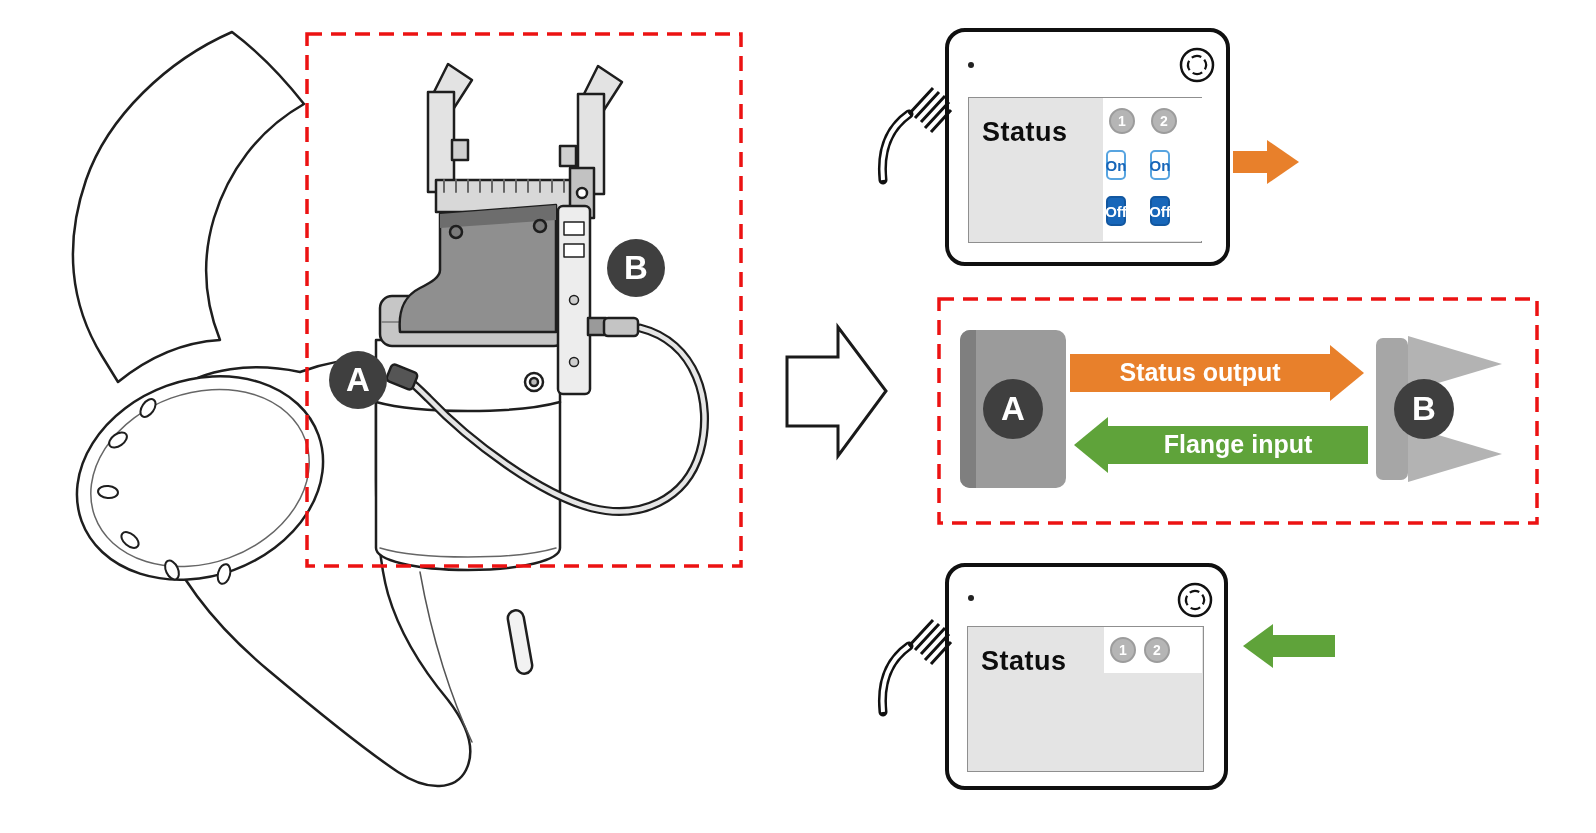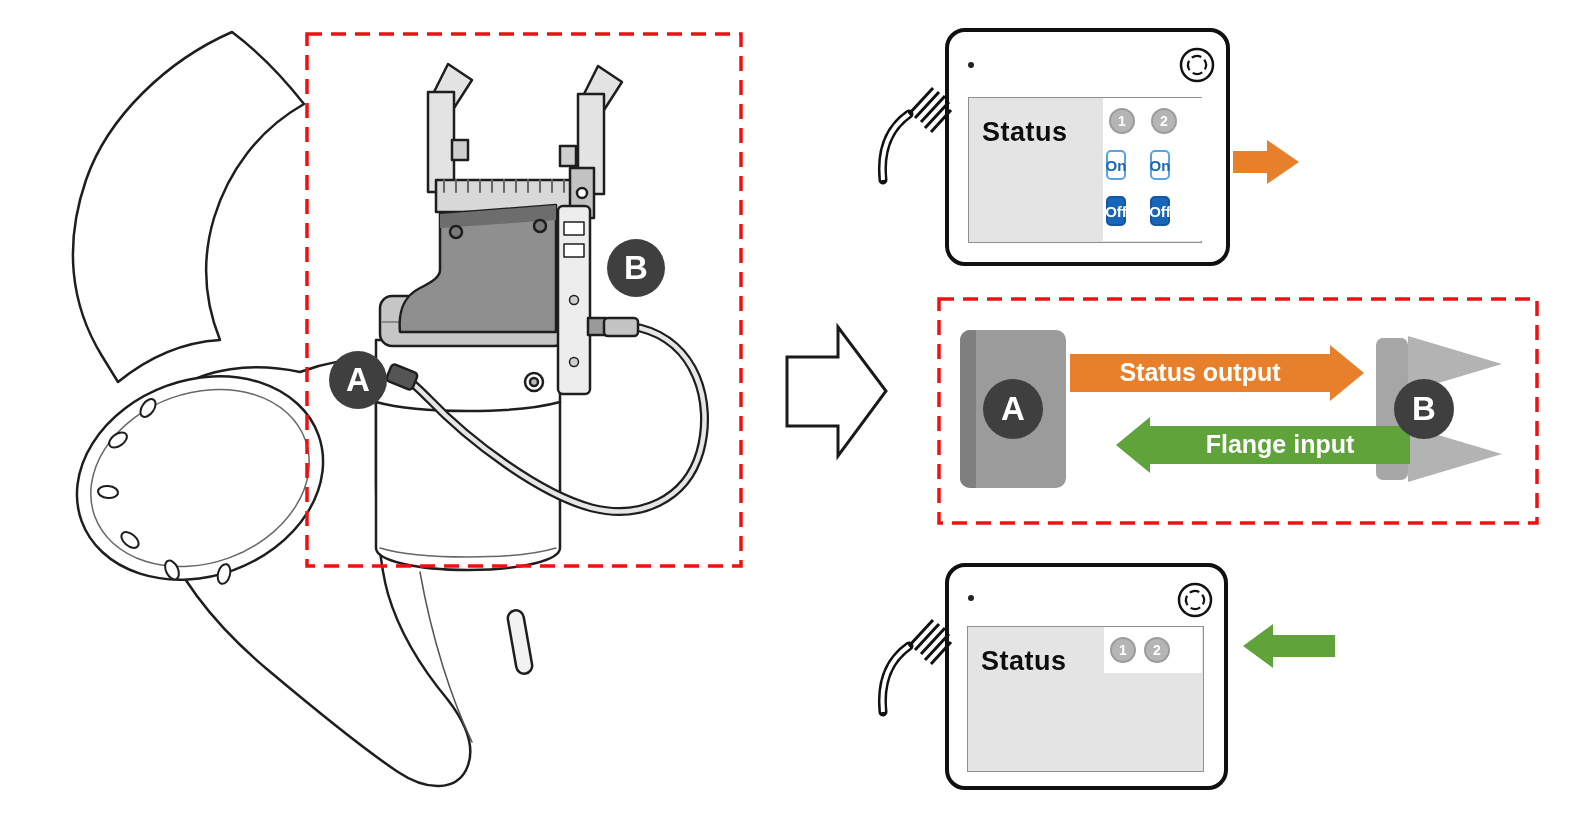--- a/index.html
+++ b/index.html
@@ -167,21 +167,21 @@
   <div class="badge" style="left:983px;top:379px;width:60px;height:60px">
     <span>A</span>
   </div>
 
   <div class="arrow" style="left:1070px;top:345px;width:294px;height:56px">
     <div class="body" style="left:0;top:9px;width:260px;height:38px"></div>
     <div class="head" style="left:260px;top:0;border-top:28px solid transparent;border-bottom:28px solid transparent;border-left:34px solid #e8802b"></div>
     <div class="arrow-label" style="left:0;top:13px;width:260px">Status output</div>
   </div>
 
-  <div class="arrow green" style="left:1116px;top:417px;width:294px;height:56px">
+  <div class="arrow green" style="left:1074px;top:417px;width:294px;height:56px">
     <div class="head" style="left:0;top:0;border-top:28px solid transparent;border-bottom:28px solid transparent;border-right:34px solid #5fa33a"></div>
     <div class="body" style="left:34px;top:9px;width:260px;height:38px"></div>
     <div class="arrow-label" style="left:34px;top:13px;width:260px">Flange input</div>
   </div>
 
   <svg class="abs" style="left:1368px;top:330px;z-index:4" width="148" height="160">
     <rect x="8" y="8" width="32" height="142" rx="7" fill="#a6a6a6"></rect>
     <rect x="40" y="66" width="18" height="26" fill="#a6a6a6"></rect>
     <polygon points="40,6 40,62 134,34" fill="#b3b3b3"></polygon>
     <polygon points="40,96 40,152 134,124" fill="#b3b3b3"></polygon>

